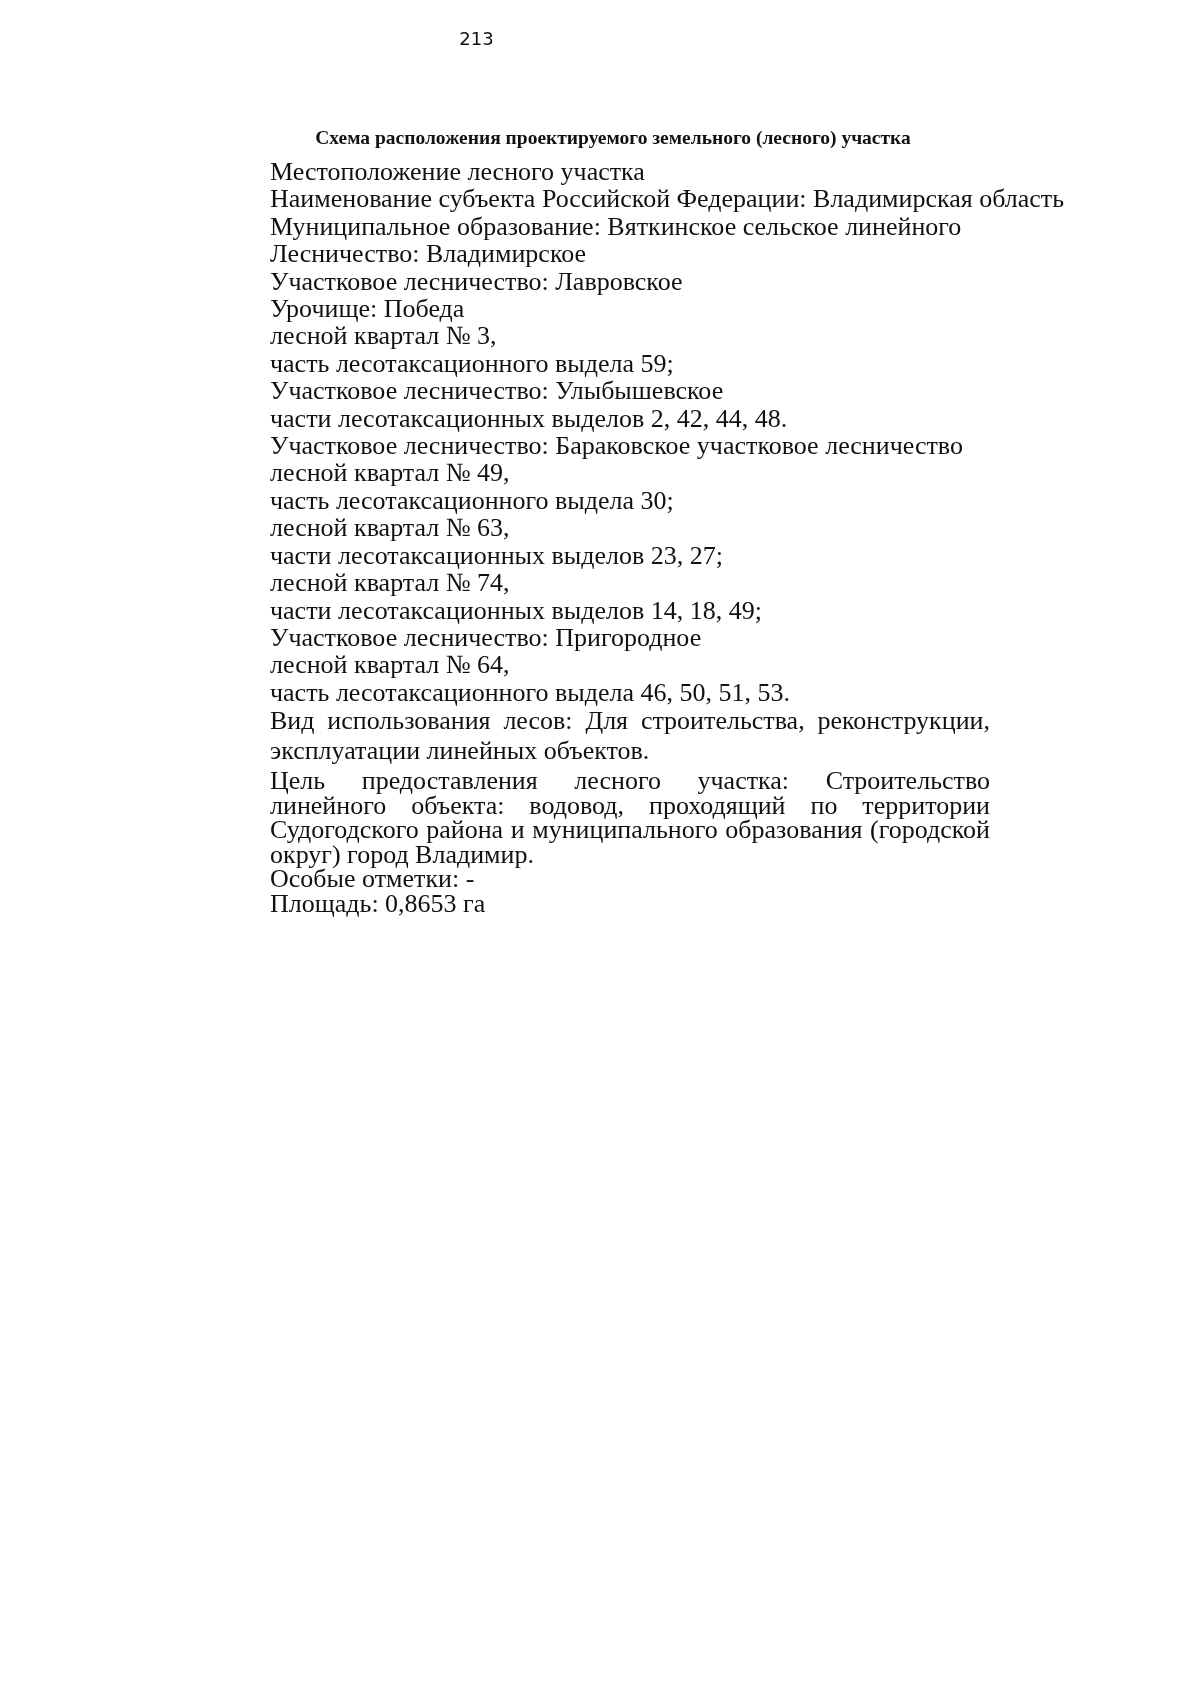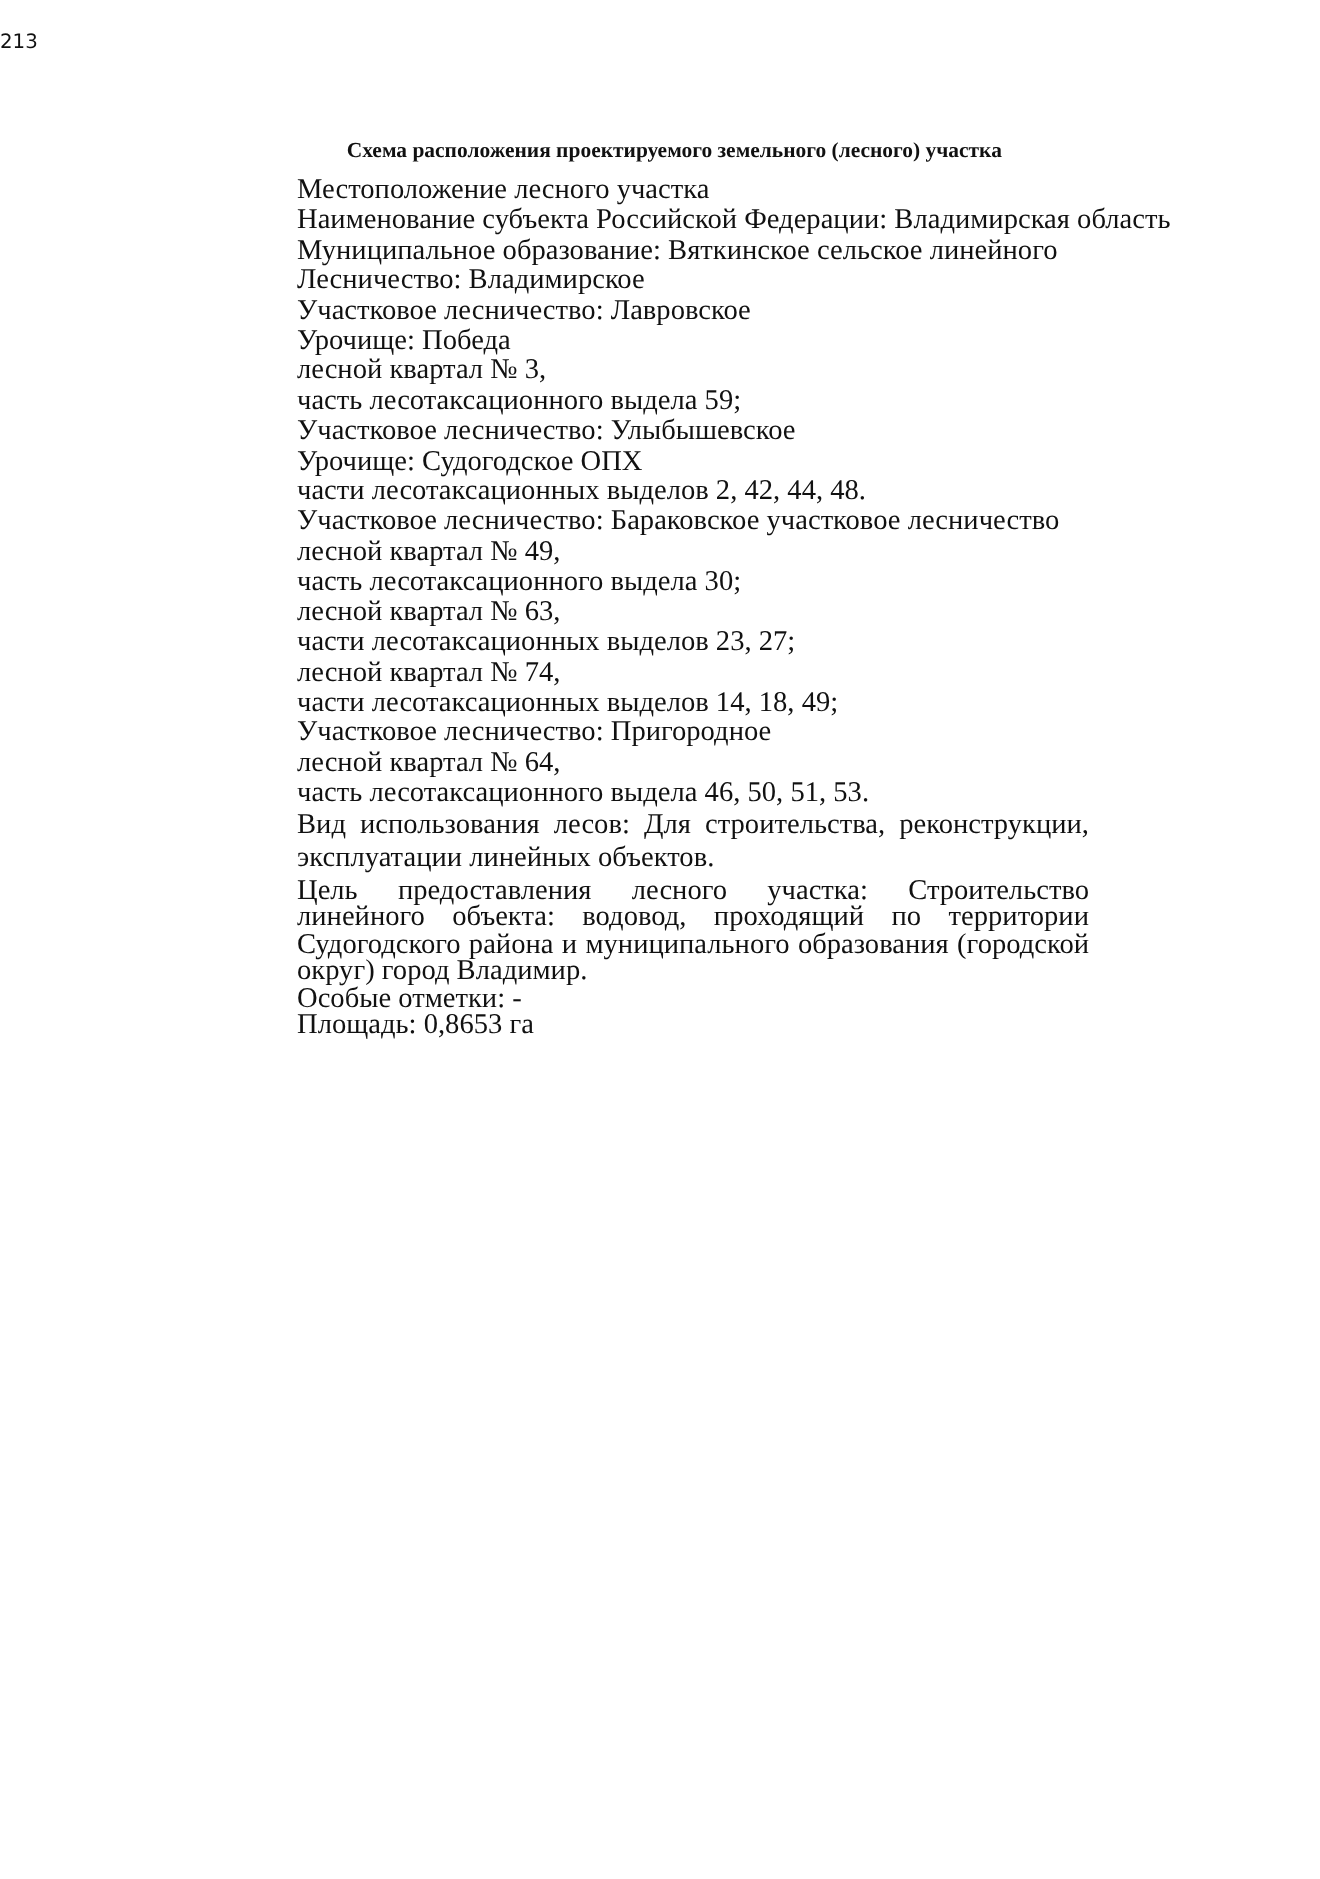--- a/index.html
+++ b/index.html
@@ -1,18 +1,18 @@
 <!DOCTYPE html>
 <html><head>
 <meta charset="utf-8">
 <style>
   html, body { margin: 0; padding: 0; background: #ffffff; }
   body { width: 1200px; height: 1708px; position: relative; overflow: hidden; color: #111; }
   .page-number {
-    position: absolute; top: 28px; left: 0; width: 953px; 
+    position: absolute; top: 28px; left: 0; width: 953px; text-align: center;
     font-family: "DejaVu Sans", sans-serif; font-size: 18px; color: #111;
   }
   .title {
     position: absolute; top: 127px; left: 0; width: 1226px; text-align: center;
     font-family: "Liberation Serif", serif; font-weight: bold; font-size: 19.5px; color: #111;
   }
   .body {
     position: absolute; top: 158px; left: 270px; width: 720px;
     font-family: "Liberation Serif", serif; font-size: 26px; line-height: 27.4px; color: #111;
   }
@@ -31,21 +31,20 @@
 <div class="body">
   <span class="line">Местоположение лесного участка</span>
   <span class="line">Наименование субъекта Российской Федерации: Владимирская область</span>
   <span class="line">Муниципальное образование: Вяткинское сельское линейного</span>
   <span class="line">Лесничество: Владимирское</span>
   <span class="line">Участковое лесничество: Лавровское</span>
   <span class="line">Урочище: Победа</span>
   <span class="line">лесной квартал № 3,</span>
   <span class="line">часть лесотаксационного выдела 59;</span>
   <span class="line">Участковое лесничество: Улыбышевское</span>
-  <span class="line">Урочище: Судогодское ОПХ</span>
   <span class="line">части лесотаксационных выделов 2, 42, 44, 48.</span>
   <span class="line">Участковое лесничество: Бараковское участковое лесничество</span>
   <span class="line">лесной квартал № 49,</span>
   <span class="line">часть лесотаксационного выдела 30;</span>
   <span class="line">лесной квартал № 63,</span>
   <span class="line">части лесотаксационных выделов 23, 27;</span>
   <span class="line">лесной квартал № 74,</span>
   <span class="line">части лесотаксационных выделов 14, 18, 49;</span>
   <span class="line">Участковое лесничество: Пригородное</span>
   <span class="line">лесной квартал № 64,</span>

